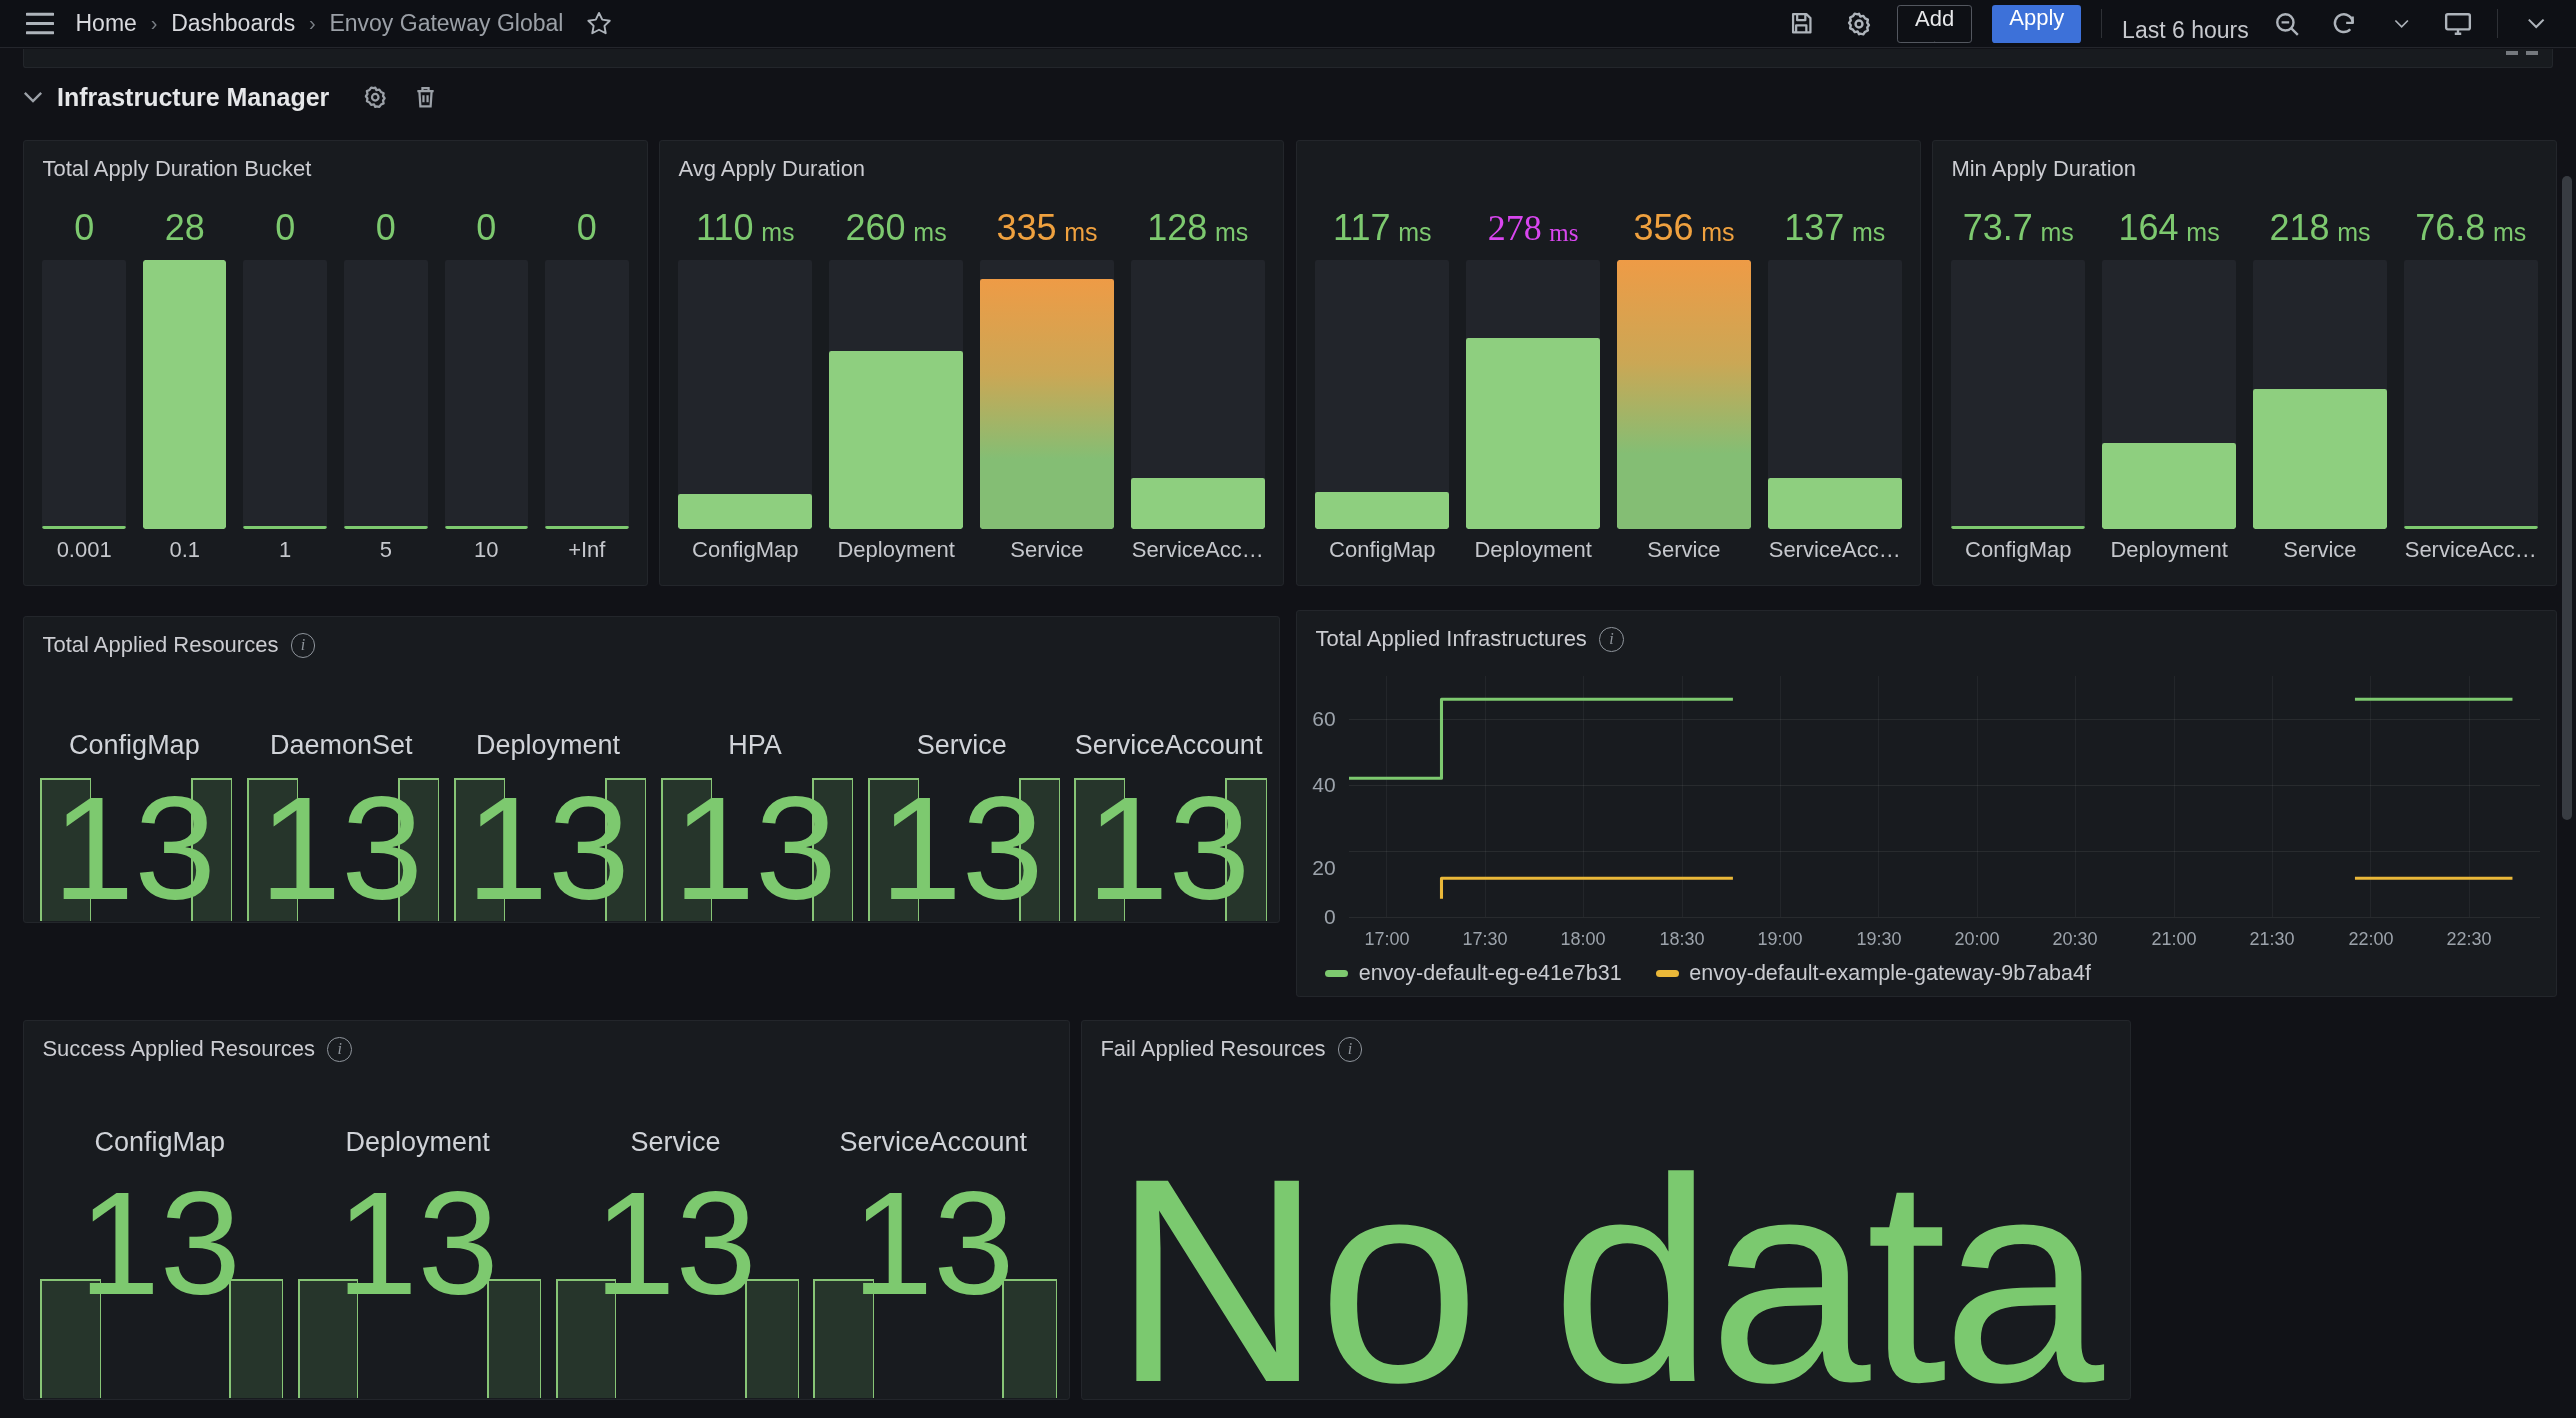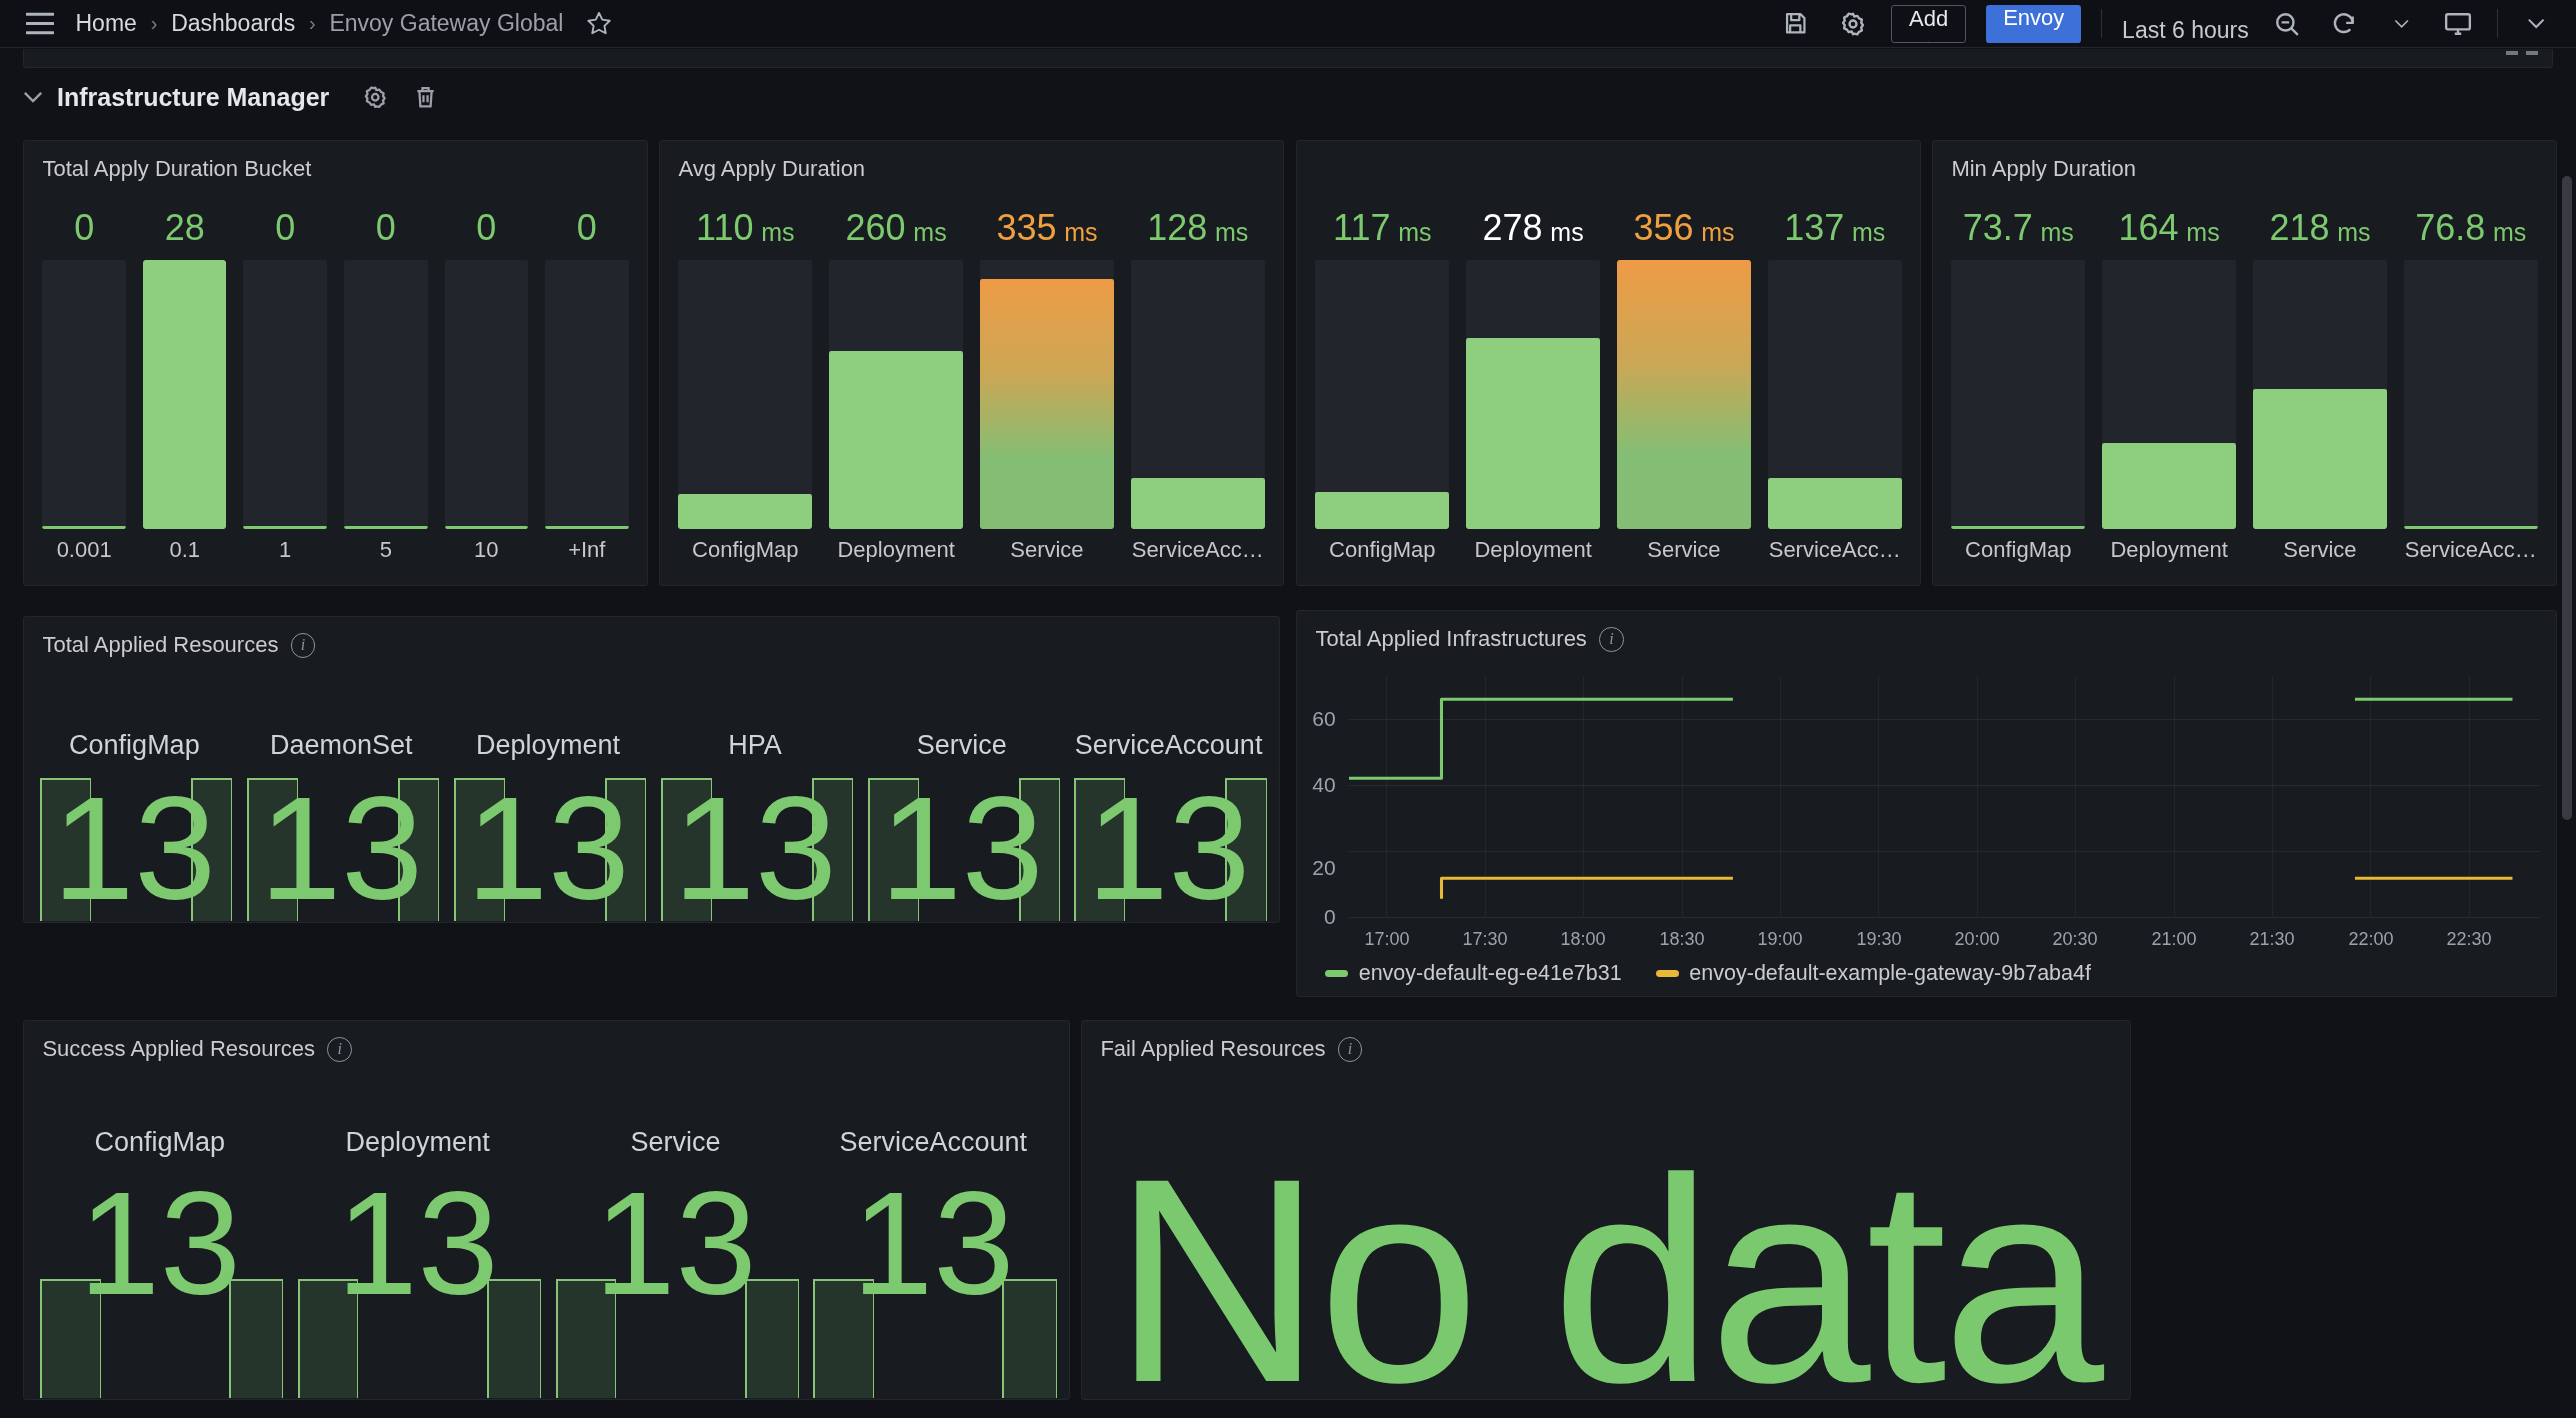--- a/index.html
+++ b/index.html
@@ -123,21 +123,21 @@
           <path d="M12 2.5l1.2 2.6 2.8-.6 1.6 2.3 2.6 1.2-.6 2.8 1.6 2.2-1.6 2.2.6 2.8-2.6 1.2-1.6 2.3-2.8-.6L12 21.5l-1.2-2.6-2.8.6-1.6-2.3-2.6-1.2.6-2.8L2.8 11l1.6-2.2-.6-2.8 2.6-1.2 1.6-2.3 2.8.6z" stroke-linejoin="round"></path>
         </svg>
     </span>
     <button class="btn btn-outline" style="background:transparent;">
       <span>Add</span>
       <svg width="17" height="10.7" viewBox="0 0 22 14" style="stroke:#E8E9EB;fill:none;stroke-width:2.6;">
           <path d="M2 2l9 9 9-9"></path>
         </svg>
     </button>
     <button class="btn btn-primary" id="share-btn" style="border: none; background: rgb(61, 113, 217);">
-      <span>Envoy</span>
+      <span>Apply</span>
     </button>
     <span class="nav-divider"></span>
     <button class="btn" style="border:none;background:transparent;padding:0;gap:12.3px;">
       <svg width="26" height="26" viewBox="0 0 24 24" style="stroke:#AEB4BB;fill:none;stroke-width:2;">
           <circle cx="12" cy="12" r="9.5"></circle>
           <path d="M12 6.5V12l3.5 2"></path>
         </svg>
       <span class="time-label">Last 6 hours</span>
       <svg width="15.3" height="10" viewBox="0 0 22 14" style="stroke:#AEB4BB;fill:none;stroke-width:2.4;">
           <path d="M2 2l9 9 9-9"></path>
@@ -308,21 +308,21 @@
         <div class="bg-value" style="color: rgb(125, 201, 111);">
           <span class="num">117</span>
           <span class="unit">ms</span>
         </div>
         <div class="bg-track">
           <div class="bg-fill" style="height: 14%; background: rgb(142, 207, 127);"></div>
         </div>
         <div class="bg-label">ConfigMap</div>
       </div>
       <div class="bg-col">
-        <div class="bg-value" style="color: #ffffff;">
+        <div class="bg-value" style="color: #d946ef; font-family: Liberation Serif, serif;">
           <span class="num">278</span>
           <span class="unit">ms</span>
         </div>
         <div class="bg-track">
           <div class="bg-fill" style="height: 71%; background: rgb(142, 207, 127);"></div>
         </div>
         <div class="bg-label">Deployment</div>
       </div>
       <div class="bg-col">
         <div class="bg-value" style="color: rgb(239, 161, 63);">

